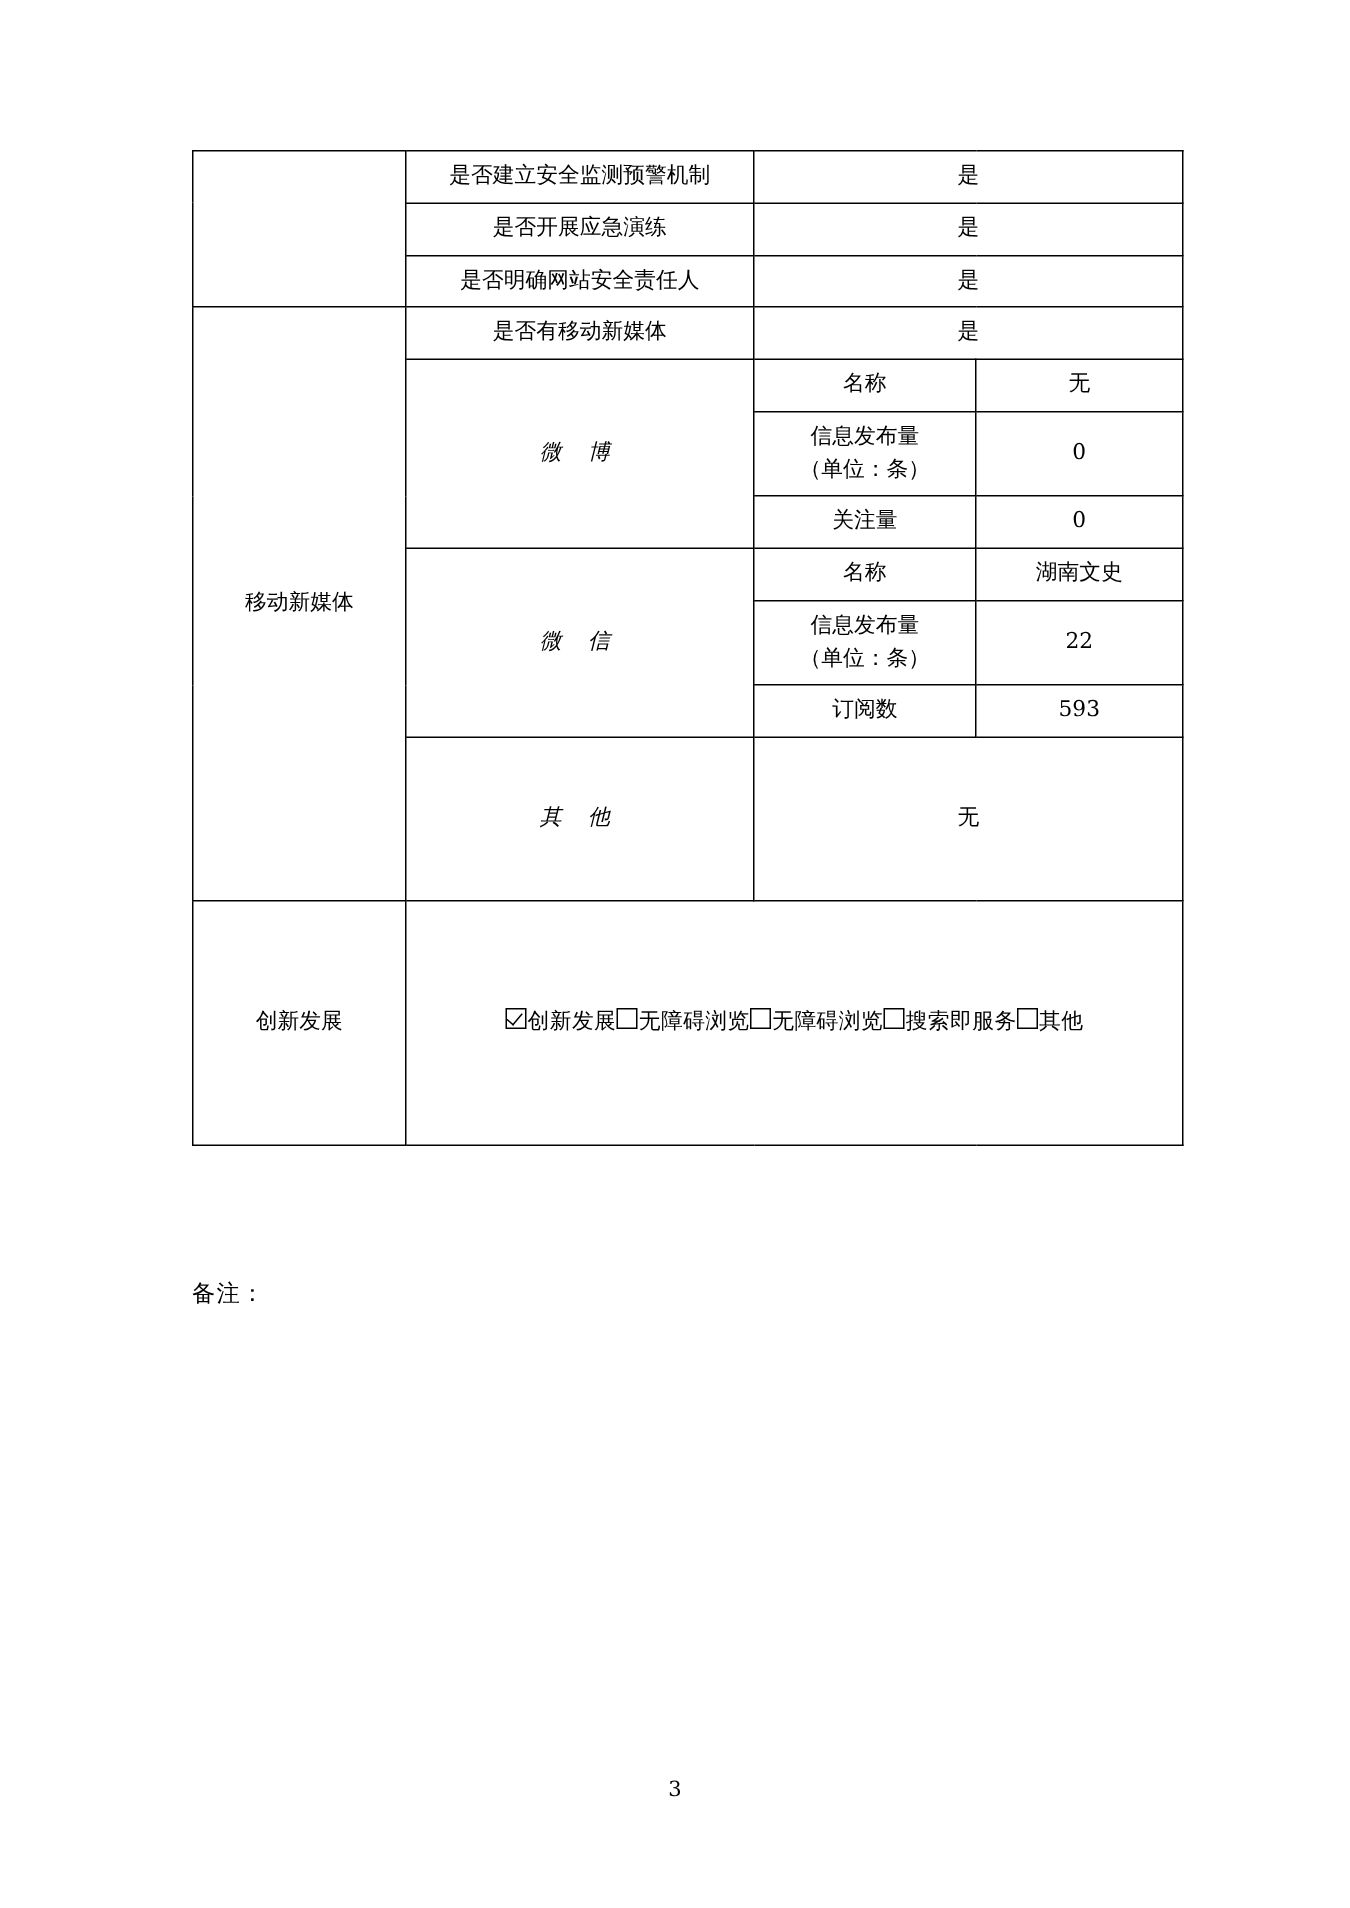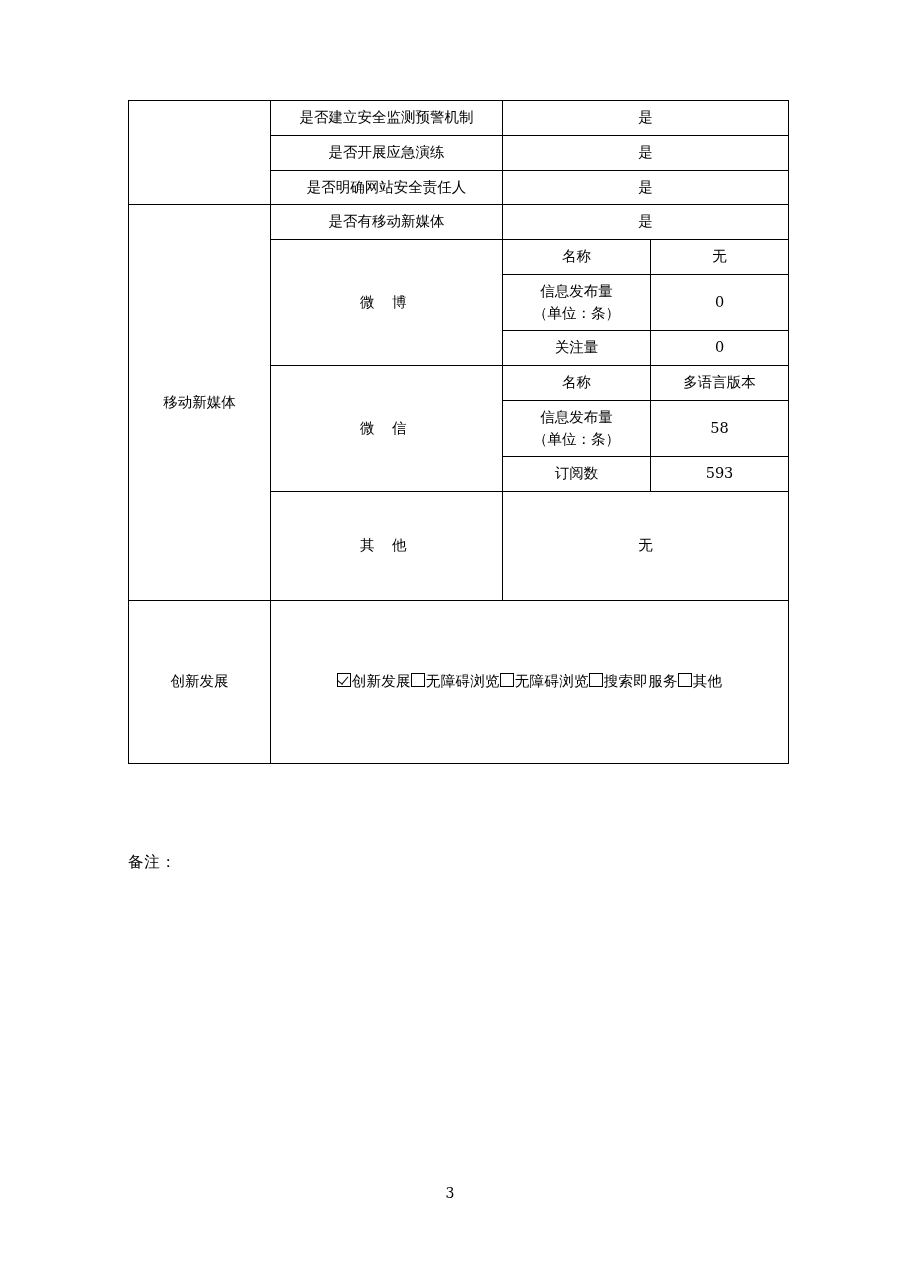--- a/index.html
+++ b/index.html
@@ -40,20 +40,21 @@
   }
   .tall-label {
     font-size: 14.5px;
   }
   .cell-two-line {
     line-height: 1.45;
   }
   .spaced {
     letter-spacing: 0.45em;
     padding-left: 0.45em;
+    font-style: italic;
   }
   .innovation-row td {
     height: 150px;
   }
   .checkbox-line {
     font-size: 14.5px;
     white-space: nowrap;
     letter-spacing: 0.02em;
   }
   .cbx {
@@ -142,28 +143,28 @@
         <td>0</td>
       </tr>
       <tr>
         <td>关注量</td>
         <td>0</td>
       </tr>
 
       <tr>
         <td rowspan="3" class="spaced">微  信</td>
         <td>名称</td>
-        <td>多语言版本</td>
+        <td>湖南文史</td>
       </tr>
       <tr>
         <td class="cell-two-line">
           <div>信息发布量</div>
           <div>（单位：条）</div>
         </td>
-        <td>58</td>
+        <td>22</td>
       </tr>
       <tr>
         <td>订阅数</td>
         <td>593</td>
       </tr>
 
       <tr>
         <td style="height:96px" class="spaced">其  他</td>
         <td colspan="2">无</td>
       </tr>

